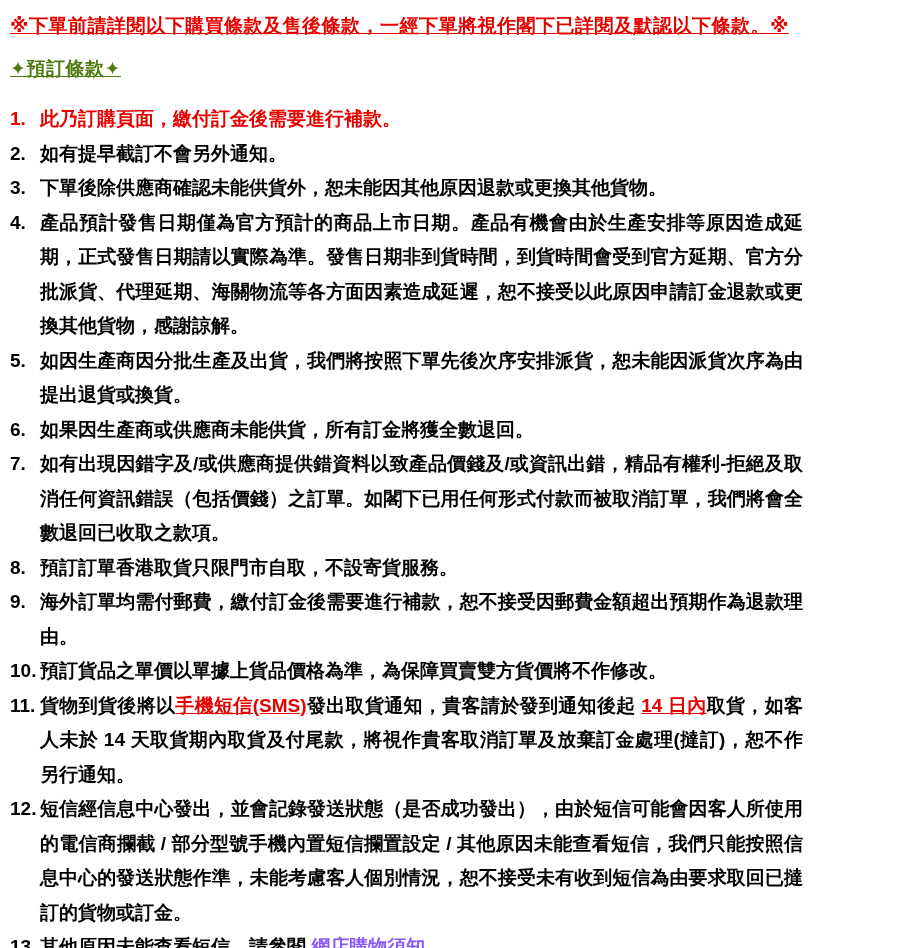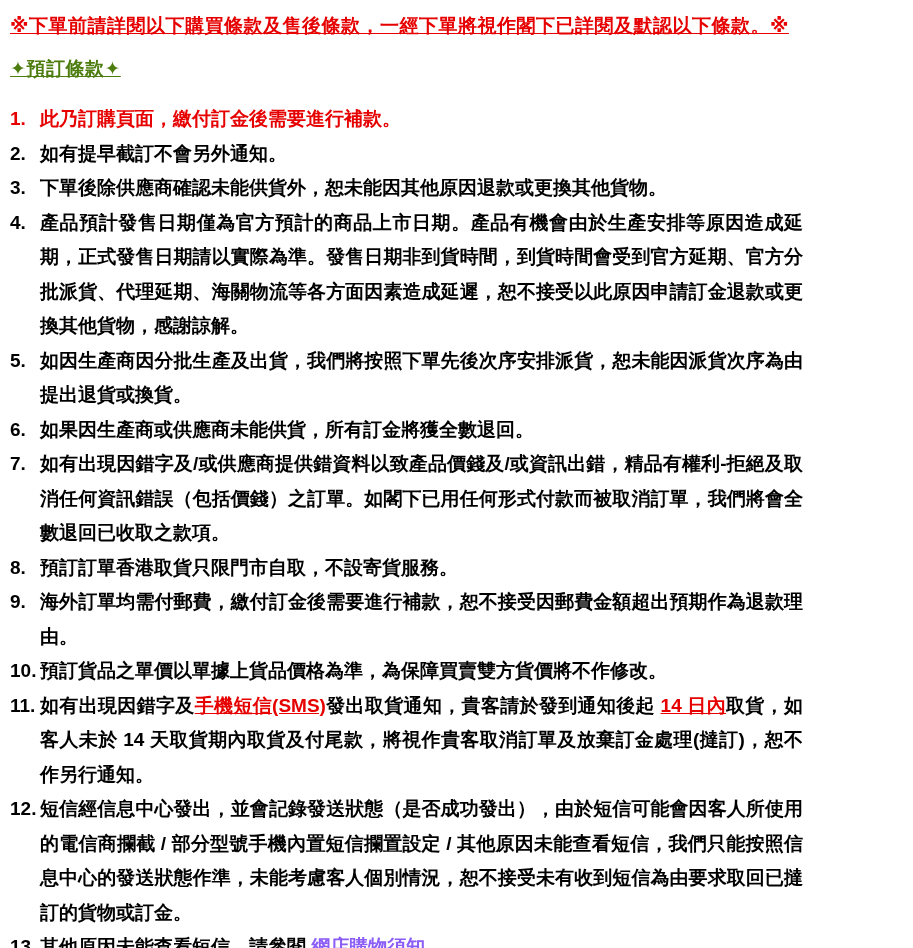--- a/index.html
+++ b/index.html
@@ -109,21 +109,21 @@
       <li class="term-item">
         <span class="term-num">9.</span>
         <span class="term-content"><span class="seg-plain">海外訂單均需付郵費，繳付訂金後需要進行補款，恕不接受因郵費金額超出預期作為退款理由。</span></span>
       </li>
       <li class="term-item">
         <span class="term-num">10.</span>
         <span class="term-content"><span class="seg-plain">預訂貨品之單價以單據上貨品價格為準，為保障買賣雙方貨價將不作修改。</span></span>
       </li>
       <li class="term-item">
         <span class="term-num">11.</span>
-        <span class="term-content"><span class="seg-plain">如有出現因錯字及</span><span class="seg-red-underline">手機短信(SMS)</span><span class="seg-plain">發出取貨通知，貴客請於發到通知後起 </span><span class="seg-red-underline">14 日內</span><span class="seg-plain">取貨，如客人未於 14 天取貨期內取貨及付尾款，將視作貴客取消訂單及放棄訂金處理(撻訂)，恕不作另行通知。</span></span>
+        <span class="term-content"><span class="seg-plain">貨物到貨後將以</span><span class="seg-red-underline">手機短信(SMS)</span><span class="seg-plain">發出取貨通知，貴客請於發到通知後起 </span><span class="seg-red-underline">14 日內</span><span class="seg-plain">取貨，如客人未於 14 天取貨期內取貨及付尾款，將視作貴客取消訂單及放棄訂金處理(撻訂)，恕不作另行通知。</span></span>
       </li>
       <li class="term-item">
         <span class="term-num">12.</span>
         <span class="term-content"><span class="seg-plain">短信經信息中心發出，並會記錄發送狀態（是否成功發出），由於短信可能會因客人所使用的電信商攔截 / 部分型號手機內置短信攔置設定 / 其他原因未能查看短信，我們只能按照信息中心的發送狀態作準，未能考慮客人個別情況，恕不接受未有收到短信為由要求取回已撻訂的貨物或訂金。</span></span>
       </li>
       <li class="term-item">
         <span class="term-num">13.</span>
         <span class="term-content"><span class="seg-plain">其他原因未能查看短信，請參閱 </span><span class="seg-blue-link">網店購物須知</span><span class="seg-plain"> 。</span></span>
       </li>
     </ol>

